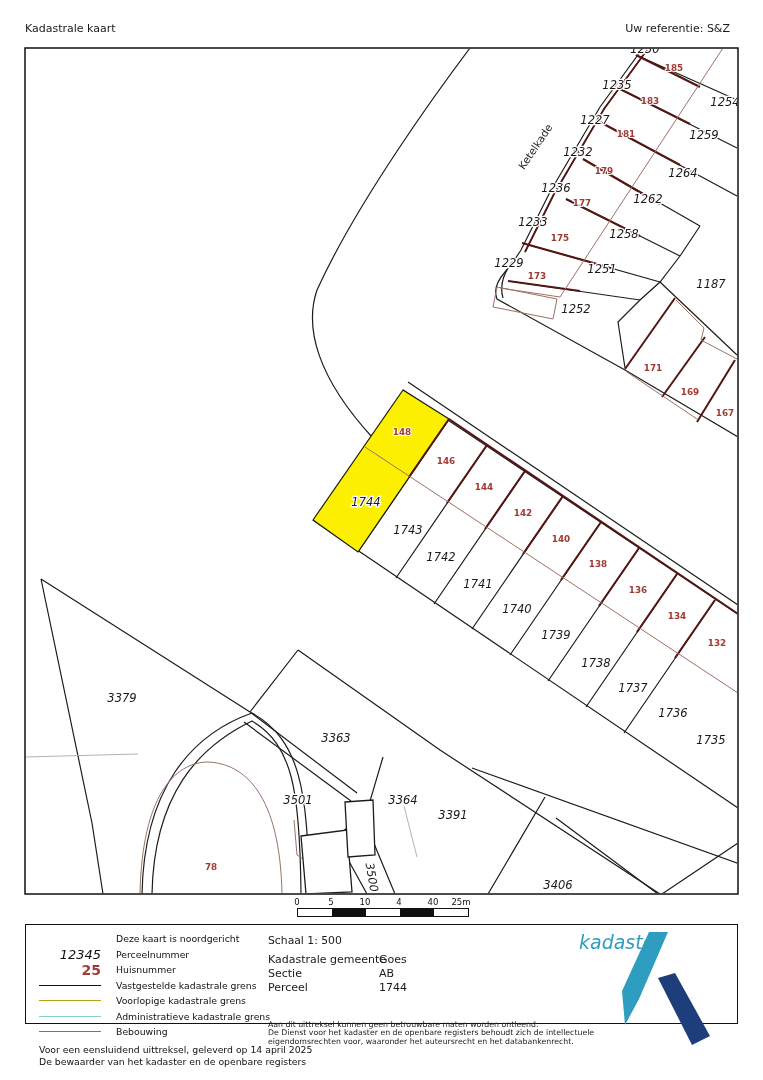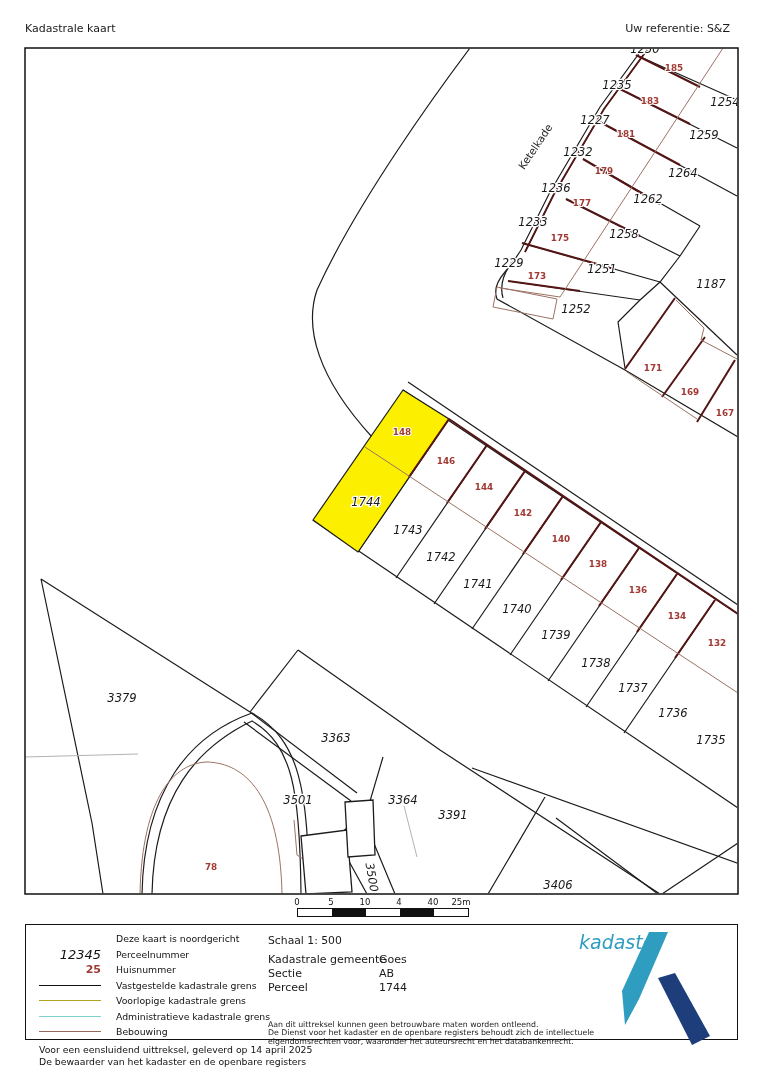--- a/index.html
+++ b/index.html
@@ -14,27 +14,27 @@
   text.hlbl{font-family:"DejaVu Sans","Liberation Sans",sans-serif;font-size:8.8px;font-weight:bold;
             fill:#a03a34;text-anchor:middle;paint-order:stroke;stroke:#ffffff;stroke-width:2px;}
   text.slbl{font-family:"DejaVu Sans","Liberation Sans",sans-serif;font-size:10.5px;fill:#2b2b2b;text-anchor:middle;}
   
   .scalebar{position:absolute;left:285px;top:897px;width:200px;height:22px;}
   .scalebar .tick{position:absolute;top:0;font-size:8.5px;color:#111;transform:translateX(-50%);}
   .sbar{position:absolute;left:12px;top:11px;width:170px;height:7px;border:1px solid #111;display:flex;}
   .sbar i{flex:1 1 auto;}
   .sbar i.b{background:#111;} .sbar i.w{background:#fff;}
   
-  .panel{position:absolute;left:25px;top:924px;width:713px;height:116px;border:1.6px solid #111;
+  .panel{position:absolute;left:25px;top:924px;width:713px;height:100px;border:1.6px solid #111;
          box-sizing:border-box;background:#fff;}
   .legend{position:absolute;left:0;top:6px;width:238px;}
   .lrow{position:relative;height:15.5px;}
   .lsample{position:absolute;left:13px;width:62px;top:0;height:15.5px;display:flex;align-items:center;justify-content:flex-end;}
   .lsample .num{font-style:italic;font-size:13px;color:#111;}
-  .lsample .rednum{font-size:11px;font-weight:bold;color:#a03a34;}
+  .lsample .rednum{font-size:14px;font-weight:bold;color:#a03a34;}
   .lsample .line{width:62px;height:0;border-top:1.7px solid #111;}
   .ltext{position:absolute;left:90px;top:2px;font-size:9.3px;color:#111;white-space:nowrap;}
   .lfoot{position:absolute;left:13px;top:113px;font-size:9.3px;color:#111;line-height:12px;white-space:nowrap;}
   .info{position:absolute;left:242px;top:0;width:300px;}
   .schaal{position:absolute;left:0;top:9px;font-size:10.8px;}
   .inftbl{position:absolute;left:0;top:28px;font-size:11px;}
   .infrow{position:relative;height:14.2px;}
   .infrow .v{position:absolute;left:111px;top:0;}
   .disc{position:absolute;left:0;top:96px;font-size:7.8px;line-height:8.3px;color:#222;white-space:nowrap;}
   .logo-text{position:absolute;left:553px;top:6px;font-size:19px;font-style:italic;color:#2e9dbf;

